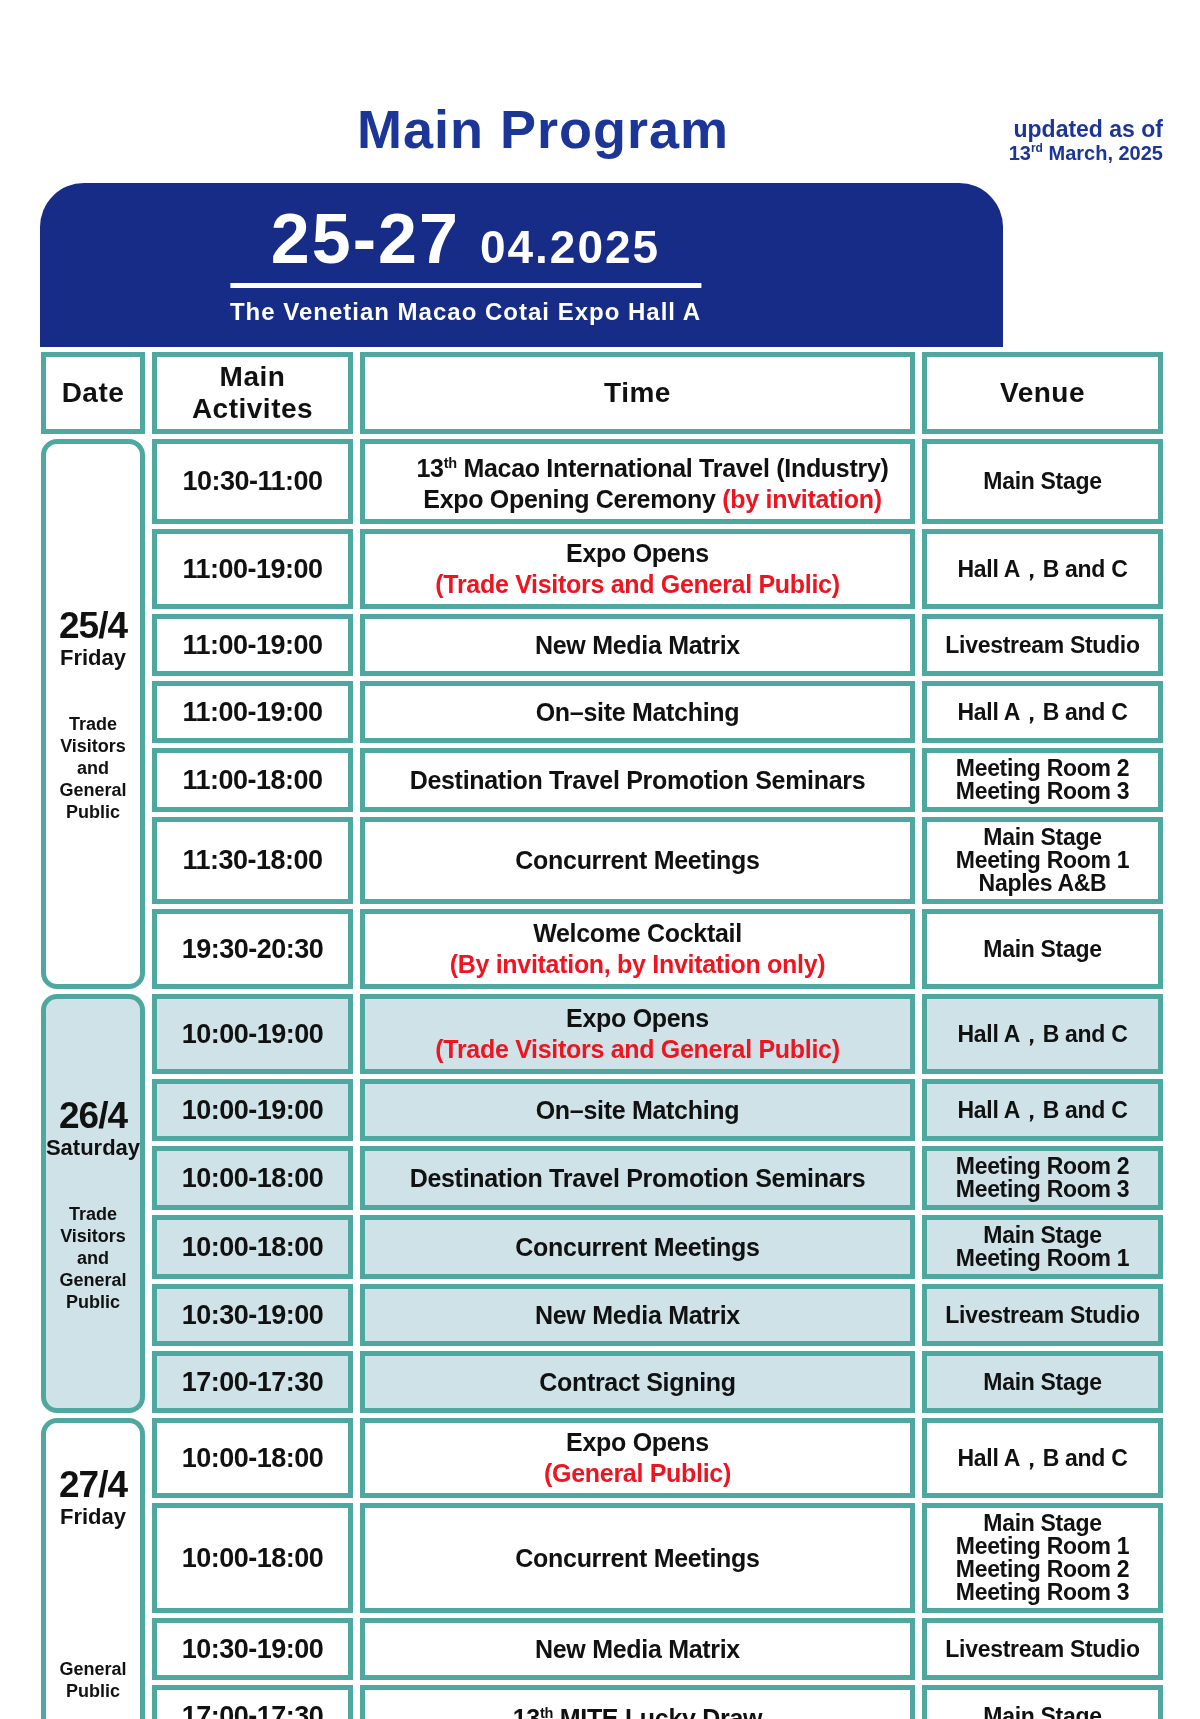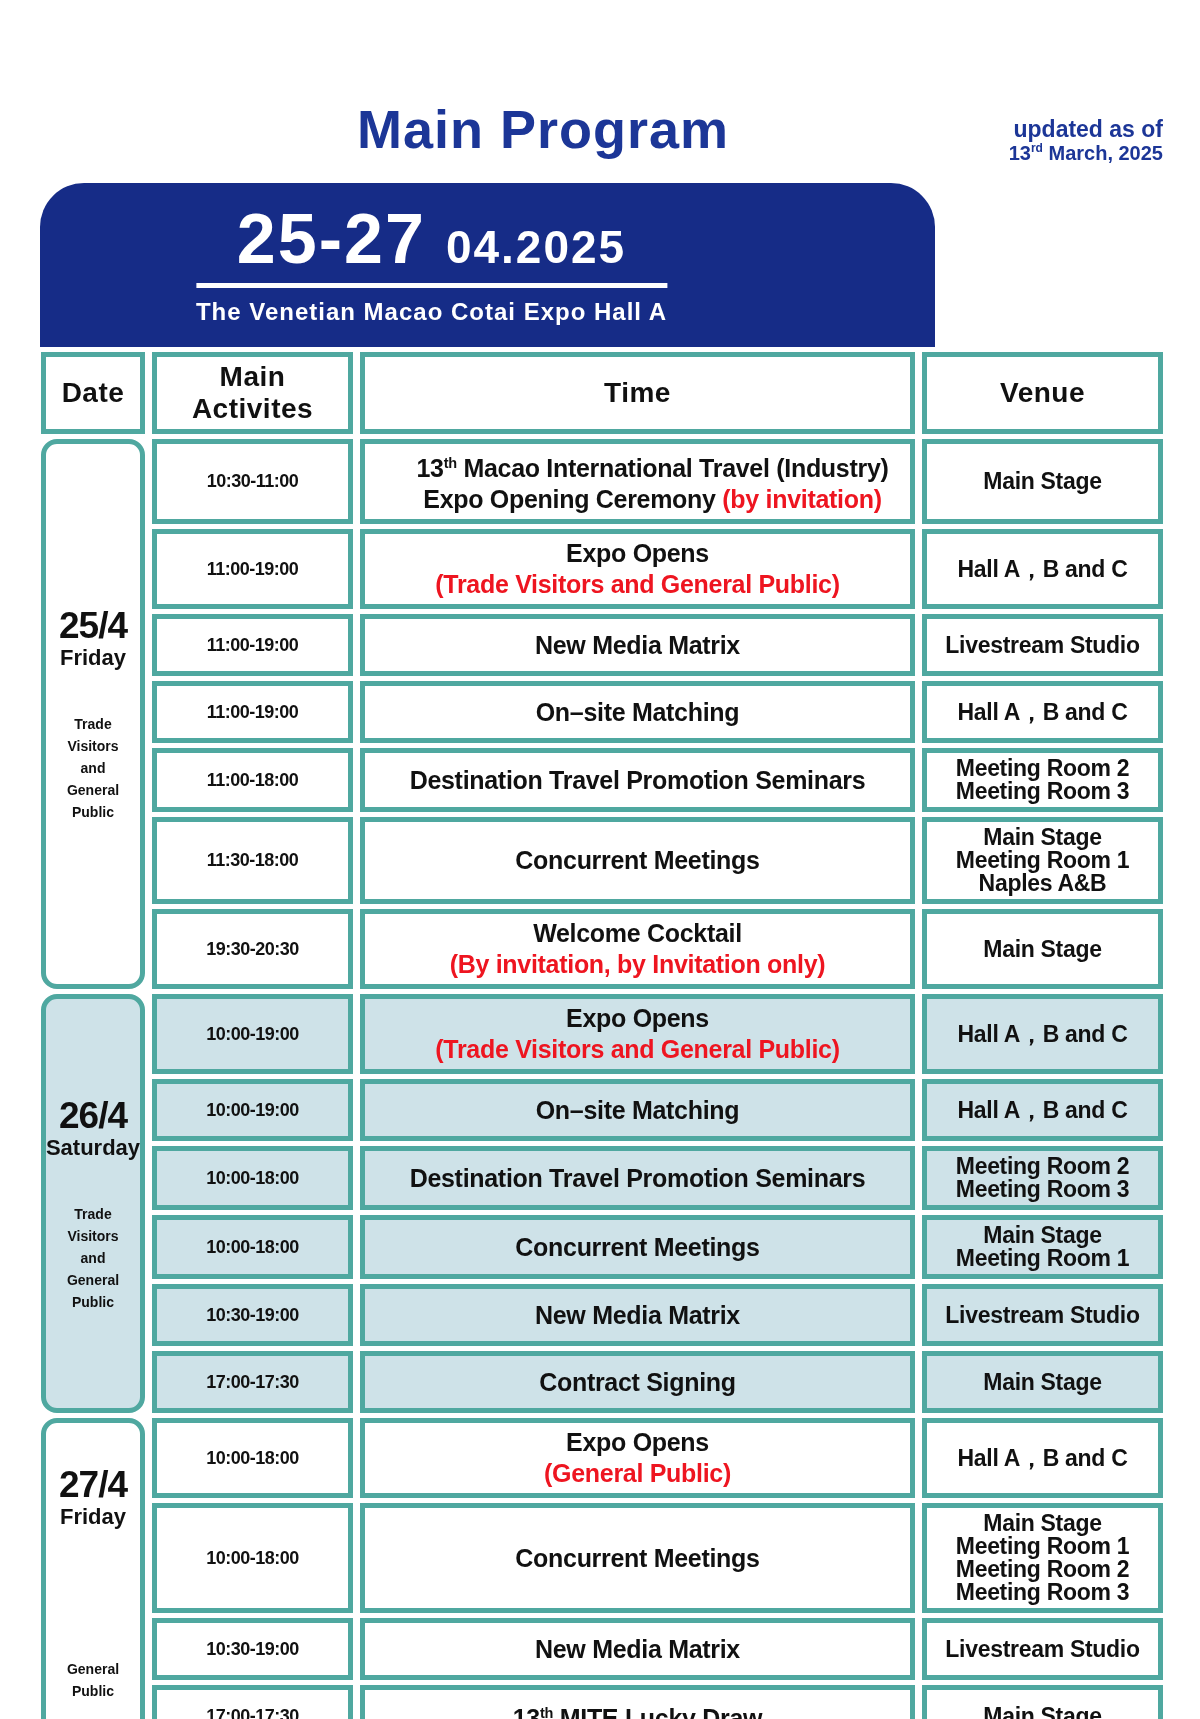--- a/index.html
+++ b/index.html
@@ -3,43 +3,43 @@
 <meta charset="utf-8">
 <style>
   html,body{margin:0;padding:0;background:#fff;}
   body{width:1200px;height:1719px;position:relative;font-family:"Liberation Sans","DejaVu Sans",sans-serif;color:#111;}
   .page-title{position:absolute;top:62px;left:0;width:1200px;text-align:center;transform:translateX(-57px);
     font-size:54px;font-weight:700;color:#1c3697;letter-spacing:1px;}
   .updated{position:absolute;top:116px;right:37px;text-align:right;color:#1c3697;font-weight:700;line-height:1.15;}
   .updated .up-l1{font-size:23px;}
   .updated .up-l2{font-size:20px;}
   .updated sup{font-size:60%;vertical-align:super;}
-  .banner{position:absolute;left:40px;top:183px;width:895px;height:164px;background:#162c87;
+  .banner{position:absolute;left:40px;top:183px;width:963px;height:164px;background:#162c87;
     border-radius:44px 44px 0 0;color:#fff;overflow:hidden;}
   .banner-inner{position:absolute;left:50%;top:0;transform:translateX(-50%) translateX(-56px);width:max-content;text-align:center;}
   .banner-dates{display:flex;align-items:baseline;justify-content:center;margin-top:16px;}
   .banner-range{font-size:70px;font-weight:700;letter-spacing:2px;}
   .banner-my{font-size:46px;font-weight:700;margin-left:20px;letter-spacing:2px;}
   .banner-underline{height:5px;background:#fff;margin:4px 0 10px 0;}
   .banner-venue{font-size:24px;font-weight:700;letter-spacing:1px;padding-bottom:6px;}
   #program-table{position:absolute;left:41px;top:352px;width:1122px;}
   .grid{display:grid;grid-template-columns:104px 201px 555px 241px;column-gap:7px;row-gap:5px;margin-bottom:5px;}
   .cell{box-sizing:border-box;border:5px solid #4fa8a0;background:#fff;display:flex;align-items:center;
     justify-content:center;text-align:center;flex-direction:column;padding:4px 8px;}
   .sec-blue .cell{background:#cee2e8;}
   .hdr .cell{min-height:62px;font-size:28px;font-weight:700;letter-spacing:0.5px;}
-  .time-cell{font-size:18px;font-weight:700;letter-spacing:-0.5px;}
+  .time-cell{font-size:27px;font-weight:700;letter-spacing:-0.5px;}
   .activity-cell{font-size:25px;font-weight:700;line-height:31px;letter-spacing:-0.3px;}
   .venue-cell{font-size:23px;font-weight:700;line-height:23px;letter-spacing:-0.3px;}
   .red{color:#ee1520;}
   sup{font-size:58%;vertical-align:super;}
   .date-cell{justify-content:center;border-radius:16px;}
   .d-num{font-size:37px;font-weight:700;letter-spacing:-1px;}
   .d-day{font-size:22px;font-weight:700;margin-top:-2px;}
-  .aud{font-size:14px;font-weight:700;line-height:22px;margin-top:42px;}
+  .aud{font-size:18px;font-weight:700;line-height:22px;margin-top:42px;}
   .sec-3 .aud{margin-top:128px;}
 </style>
 </head>
 <body>
 
 <h1 class="page-title">Main Program</h1>
 
 <div class="updated">
   <div class="up-l1">updated as of</div>
   <div class="up-l2"><span>13</span><sup>rd</sup><span> March, 2025</span></div>

